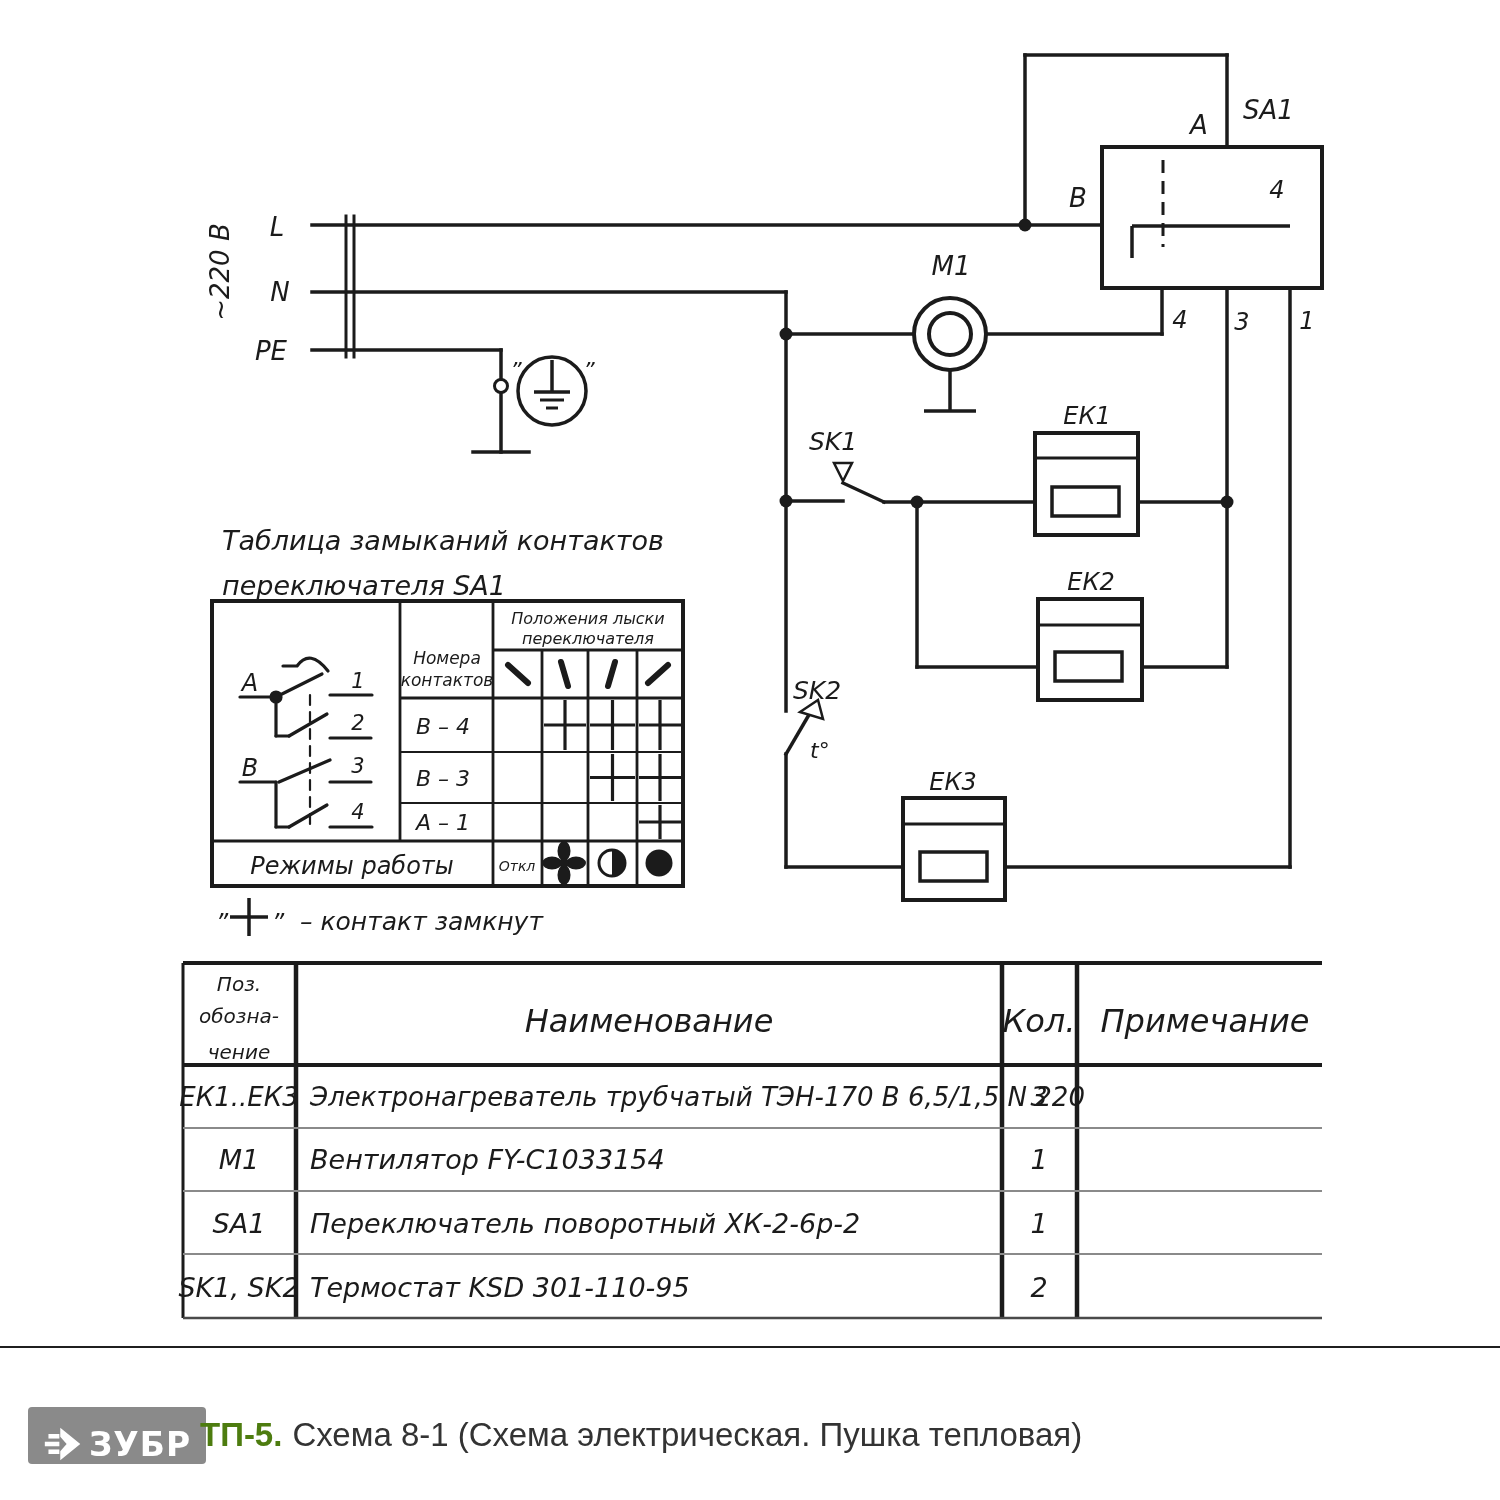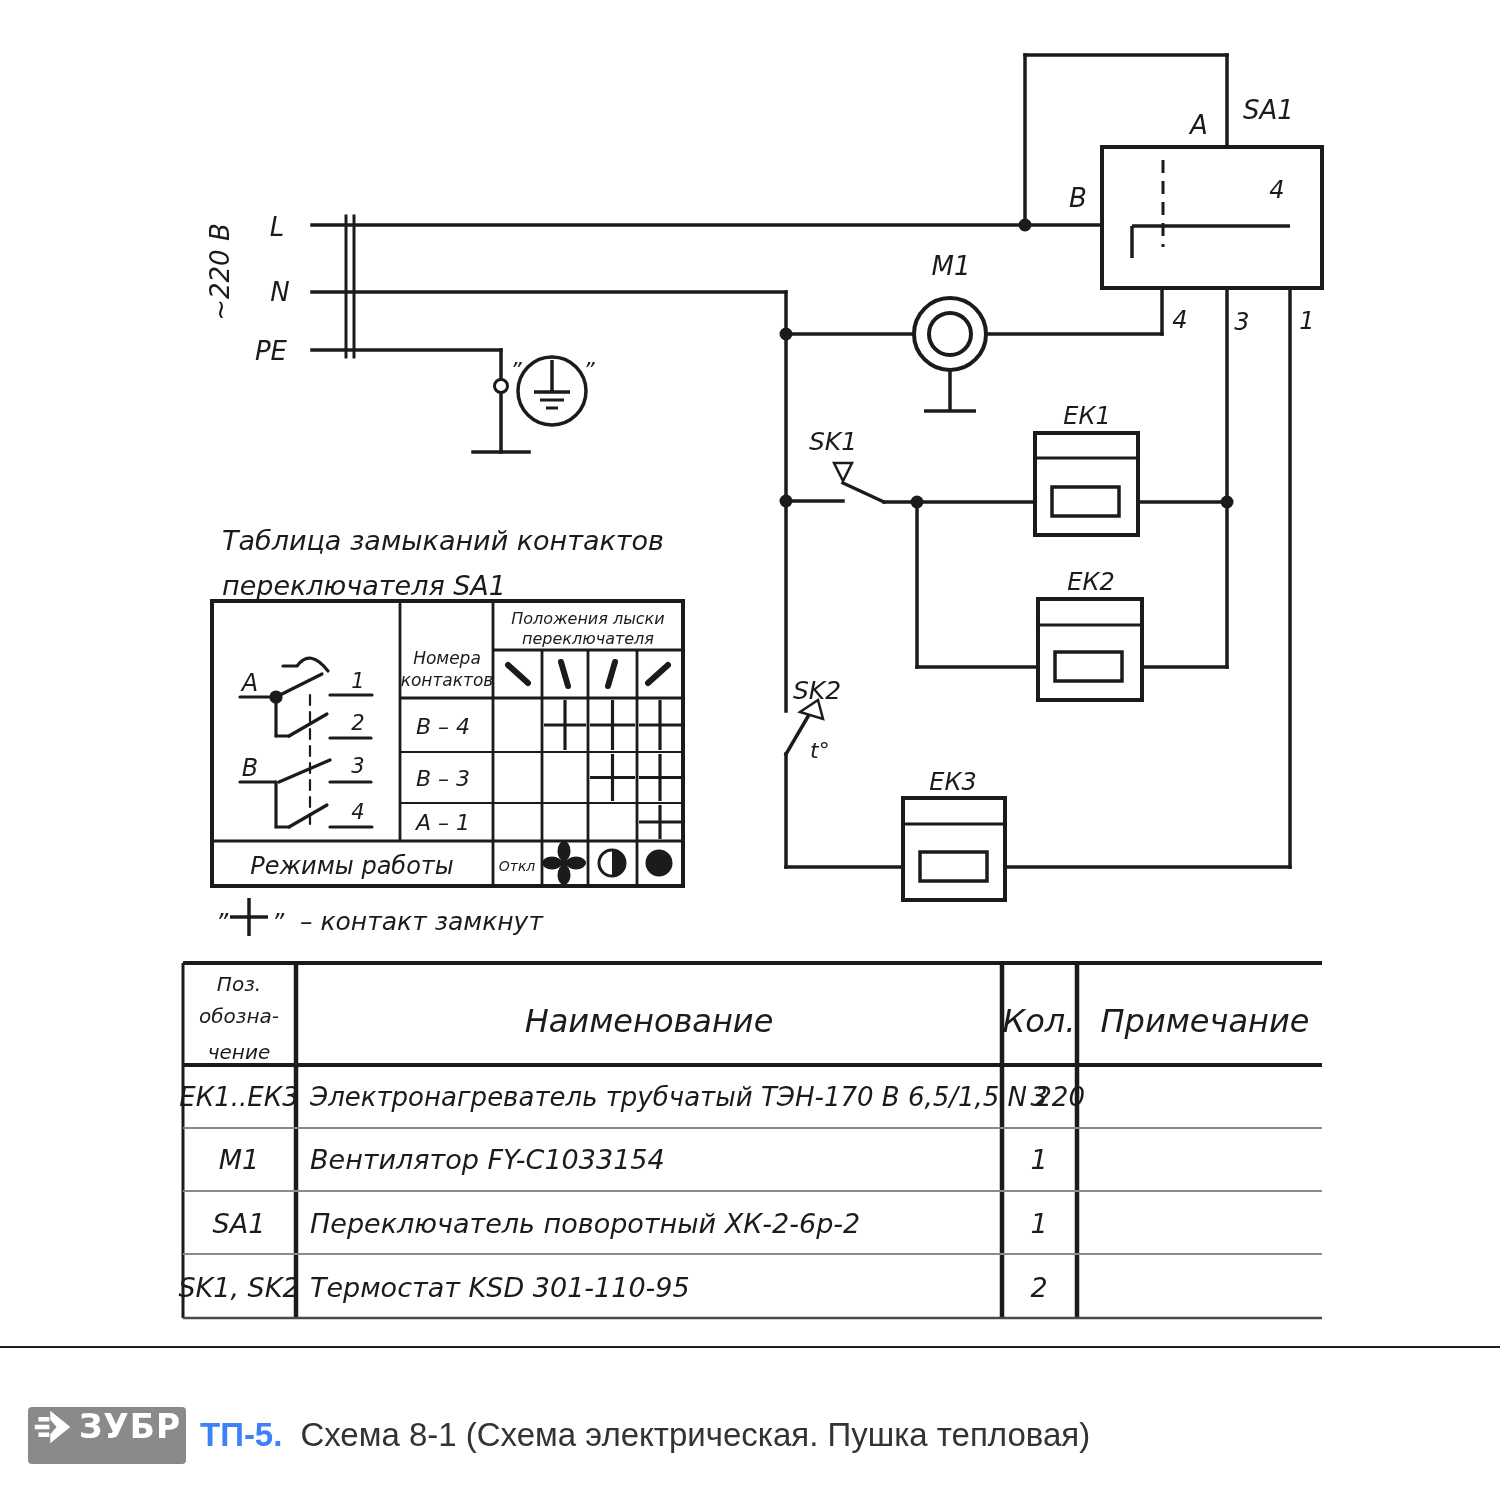--- a/index.html
+++ b/index.html
@@ -8,27 +8,27 @@
   #scheme{position:absolute;left:0;top:0;}
   
   text{font-family:"DejaVu Sans",sans-serif;font-style:italic;fill:#1b1b1b;}
   .mid{text-anchor:middle;}
   .s14{font-size:14px;} .s16{font-size:16px;} .s17{font-size:17px;} .s20{font-size:20px;}
   .s21{font-size:21px;} .s22{font-size:22px;} .s24{font-size:24px;} .s25{font-size:25px;}
   .s26{font-size:26px;} .s27{font-size:27px;} .s32{font-size:32px;}
   
   .footer-divider{position:absolute;left:0;top:1346px;width:1500px;height:2px;background:#1f1f1f;}
   .footer{position:absolute;left:0;top:1390px;width:1500px;height:110px;}
-  .logo{position:absolute;left:28px;top:17px;width:158px;height:57px;background:#8a8a8a;
-        border-radius:4px;display:flex;align-items:flex-start;justify-content:center;gap:6px;}
+  .logo{position:absolute;left:28px;top:17px;width:178px;height:57px;background:#8a8a8a;
+        border-radius:4px;display:flex;align-items:flex-end;justify-content:center;gap:6px;}
   .logo span{color:#ffffff;font-family:"DejaVu Sans",sans-serif;font-weight:bold;
              font-size:33px;letter-spacing:1px;font-style:normal;}
   .caption{position:absolute;left:200px;top:26px;white-space:nowrap;
            font-family:"Liberation Sans",sans-serif;font-size:33px;color:#333;}
-  .caption .model{font-weight:bold;color:#3b82f6;margin-right:18px;}
+  .caption .model{font-weight:bold;color:#4d7c0f;margin-right:10px;}
 </style>
 </head>
 <body>
 
 <svg id="scheme" width="1500" height="1500" viewBox="0 0 1500 1500">
 
   <g stroke="#1b1b1b" stroke-width="3.5" fill="none" stroke-linecap="square">
 
     <line x1="312" y1="225" x2="1102" y2="225"></line>
     <line x1="1025" y1="225" x2="1025" y2="55"></line>

